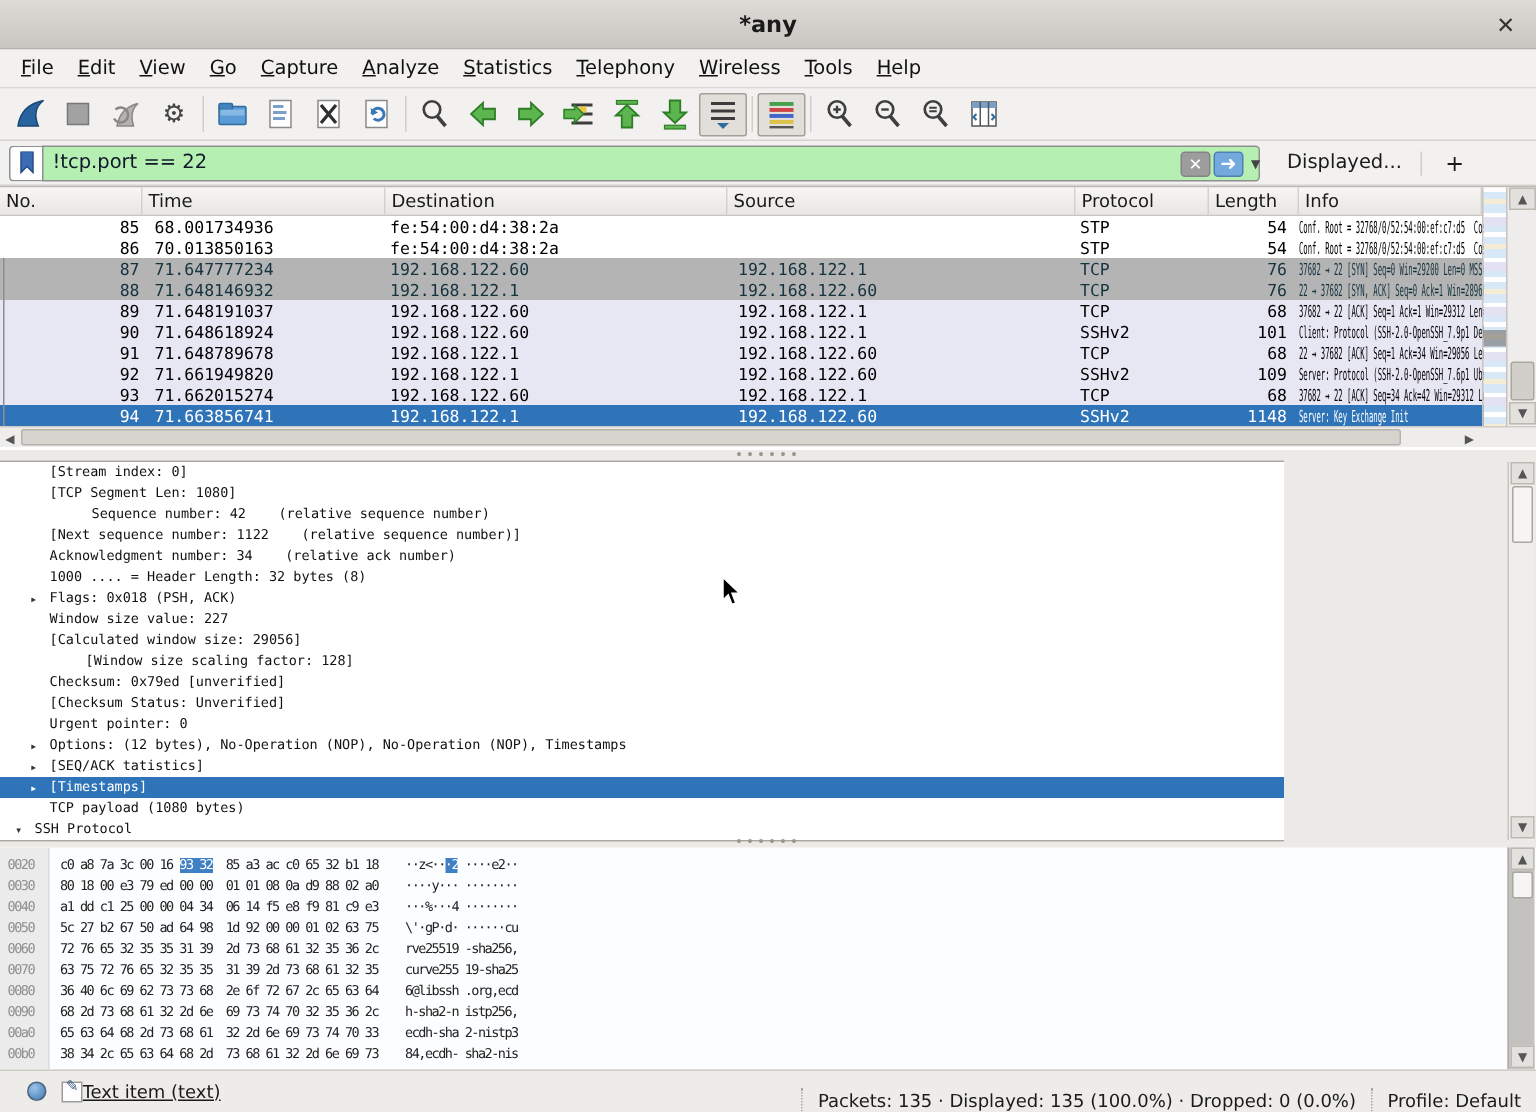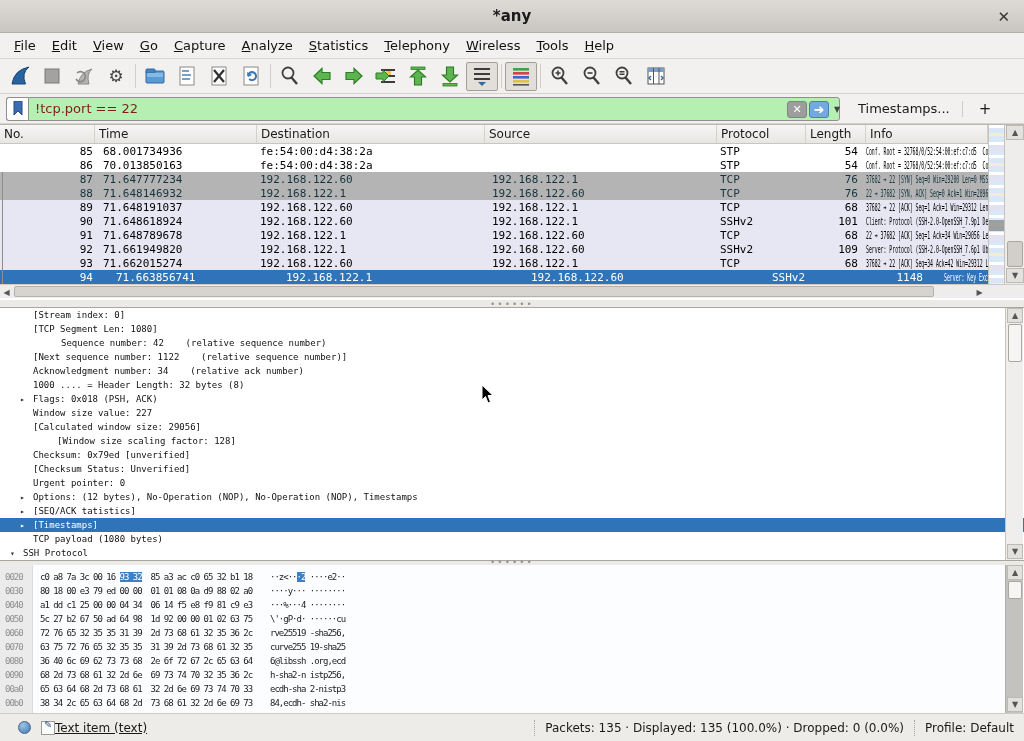--- a/index.html
+++ b/index.html
@@ -28,21 +28,21 @@
   .tb-sep{width:1px;height:24px;background:#d2cfca;margin:0 3px;}
   .glyph{font-size:17px;color:#444;line-height:1;}
 
   
   .filterbar{left:0;top:94px;width:1024px;height:30px;background:#f2f1ef;display:flex;align-items:center;
              padding:0 8px 0 6px;border-bottom:1px solid #d6d3ce;}
   .bm-box{width:22px;height:24px;background:#fff;border:1px solid #8f8f8f;border-right:none;
           border-radius:3px 0 0 3px;display:flex;align-items:center;justify-content:center;}
   .filter-field{position:relative;width:812px;height:24px;background:#b5f0b2;border:1px solid #8f8f8f;
                 border-radius:0 3px 3px 0;display:flex;align-items:center;}
-  .filter-text{font-size:13px;color:#7f1d1d;padding-left:6px;white-space:pre;}
+  .filter-text{font-size:13px;color:#0f172a;padding-left:6px;white-space:pre;}
   .ff-btn{position:absolute;top:3px;width:20px;height:17px;border-radius:3px;display:flex;align-items:center;
           justify-content:center;font-size:11px;color:#fff;}
   .ff-clear{right:32px;background:#9d9d9d;border:1px solid #848484;}
   .ff-apply{right:10px;background:#74a9dd;border:1px solid #4d7fb2;font-size:13px;}
   .ff-drop{position:absolute;right:-4px;top:4px;width:12px;height:15px;color:#444;font-size:8px;
            display:flex;align-items:center;justify-content:center;}
   .expr-label{font-size:13px;margin-left:18px;color:#1a1a1a;}
   .fb-sep{width:1px;height:16px;background:#cfccc7;margin:0 10px 0 12px;}
   .plus-label{font-size:15px;color:#1a1a1a;padding:0 6px;}
 
@@ -51,21 +51,21 @@
   .phead{position:absolute;left:0;top:0;width:1024px;height:19px;background:linear-gradient(#f7f6f5,#e8e6e2);
          border-bottom:1px solid #c9c6c1;display:flex;font-size:12px;color:#1a1a1a;}
   .phcell{border-right:1px solid #d4d1cc;padding:2px 0 0 4px;overflow:hidden;white-space:pre;}
   .prows{position:absolute;left:0;top:19px;width:1024px;height:140px;overflow:hidden;
          font-family:"DejaVu Sans Mono",monospace;font-size:11px;}
   .prow{height:14px;display:flex;align-items:center;white-space:pre;}
   .prow span{overflow:hidden;flex:none;}
   .row-white{background:#fff;color:#000;}
   .row-gray{background:#b4b4b4;color:#15333f;}
   .row-lav{background:#e7e6f3;color:#000;}
-  .row-sel{background:#2f74b8;color:#fff;gap:13px;}
+  .row-sel{background:#2f74b8;color:#fff;}
   .c-no{width:95px;text-align:right;padding-right:2px;}
   .c-time{width:162px;padding-left:8px;}
   .c-src{width:232px;padding-left:3px;}
   .c-dst{width:228px;padding-left:3px;}
   .c-proto{width:89px;padding-left:3px;}
   .c-len{width:60px;text-align:right;padding-right:8px;}
   .c-info{width:420px;transform:scaleX(0.44);transform-origin:0 50%;}
   .conv-line{left:2px;top:47px;width:1px;height:112px;background:#8d8d8d;}
   .minimap{left:988px;top:0;width:16px;height:159px;border-left:1px solid #c6c3be;
      background:repeating-linear-gradient(#fff 0 3px,#d9e8f7 3px 8px,#f4ecd4 8px 11px,#d9e8f7 11px 17px,
@@ -80,21 +80,21 @@
          align-items:center;justify-content:center;}
   .h-thumb{position:absolute;left:14px;top:1px;width:920px;height:11px;background:#d7d4cf;
            border:1px solid #b5b2ac;border-radius:2px;}
   .corner{left:988px;top:159px;width:36px;height:14px;background:#eeedeb;border-top:1px solid #cfccc7;}
 
   
   .splitter{left:0;width:1024px;height:7px;background:#eceae7;display:flex;align-items:center;justify-content:center;}
   .split-dots{color:#9a968f;font-size:9px;letter-spacing:2px;line-height:0;}
 
   
-  .dpane{left:0;top:307px;width:1024px;height:254px;background:#fff;border:1px solid #a9a6a0;border-left:none;border-right:none;
+  .dpane{left:0;top:307px;width:856px;height:254px;background:#fff;border:1px solid #a9a6a0;border-left:none;border-right:none;
          overflow:hidden;font-family:"DejaVu Sans Mono",monospace;font-size:9px;}
   .dline{height:14px;display:flex;align-items:center;white-space:pre;}
   .darrow{flex:none;width:13px;font-size:8px;color:#333;text-align:left;}
   .dsel{background:#2f74b8;color:#fff;}
   .dsel .darrow{color:#fff;}
   .dscroll{left:1005px;top:308px;width:18px;height:252px;background:#efeeec;border-left:1px solid #c6c3be;}
 
   
   .hpane{left:0;top:565px;width:1024px;height:148px;background:#fcfdff;overflow:hidden;
          font-family:"DejaVu Sans Mono",monospace;font-size:9px;letter-spacing:-1px;}
@@ -108,21 +108,21 @@
 
   
   .statusbar{left:0;top:713px;width:1024px;height:28px;background:#eeece9;border-top:1px solid #cfccc7;
              display:flex;align-items:center;font-size:12px;color:#1a1a1a;}
   .expert-dot{width:13px;height:13px;border-radius:50%;margin-left:18px;
               background:radial-gradient(circle at 35% 30%,#9cc4ea,#3c77b4);border:1px solid #4c627a;}
   .comment-ic{width:14px;height:14px;margin-left:10px;background:#fdfdfd;border:1px solid #9a9a9a;
               position:relative;font-size:10px;}
   .comment-ic:after{content:"✎";position:absolute;left:2px;top:-3px;color:#3a5a88;}
   .ctx-label{text-decoration:underline;}
-  .sb-right{margin-left:auto;display:flex;align-items:center;height:100%;}
+  .sb-right{margin-left:auto;display:flex;align-items:flex-end;height:100%;}
   .sb-sep{width:1px;height:16px;border-left:1px dotted #aaa69f;margin:0 10px;}
   .counts{white-space:pre;}
   .profile{white-space:pre;padding-right:10px;}
 
   
   .cursor{left:481px;top:384px;width:14px;height:20px;pointer-events:none;}
 </style>
 </head>
 <body>
 
@@ -288,21 +288,21 @@
     <svg width="10" height="15" viewBox="0 0 10 15" data-interactable="false">
         <path d="M1 0 H9 V14 L5 10 L1 14 Z" fill="#3b6db5" stroke="#274d85"></path>
       </svg>
     </span>
   <span class="filter-field" data-interactable="true">
     <span class="filter-text" data-interactable="false">!tcp.port == 22</span>
     <span class="ff-btn ff-clear" data-interactable="true">✕</span>
     <span class="ff-btn ff-apply" data-interactable="true">➜</span>
     <span class="ff-drop" data-interactable="true">▼</span>
   </span>
-  <span class="expr-label" data-interactable="true">Timestamps...</span>
+  <span class="expr-label" data-interactable="true">Displayed...</span>
   <span class="fb-sep" data-interactable="false"></span>
   <span class="plus-label" data-interactable="true">+</span>
 </div>
 
 <div class="abs plist" data-interactable="false">
   <div class="phead" data-interactable="false" id="phead">
       <span class="phcell" data-interactable="true" style="width: 95px;">No.</span>
       <span class="phcell" data-interactable="true" style="width: 162px;">Time</span>
       <span class="phcell" data-interactable="true" style="width: 228px;">Destination</span>
       <span class="phcell" data-interactable="true" style="width: 232px;">Source</span>

